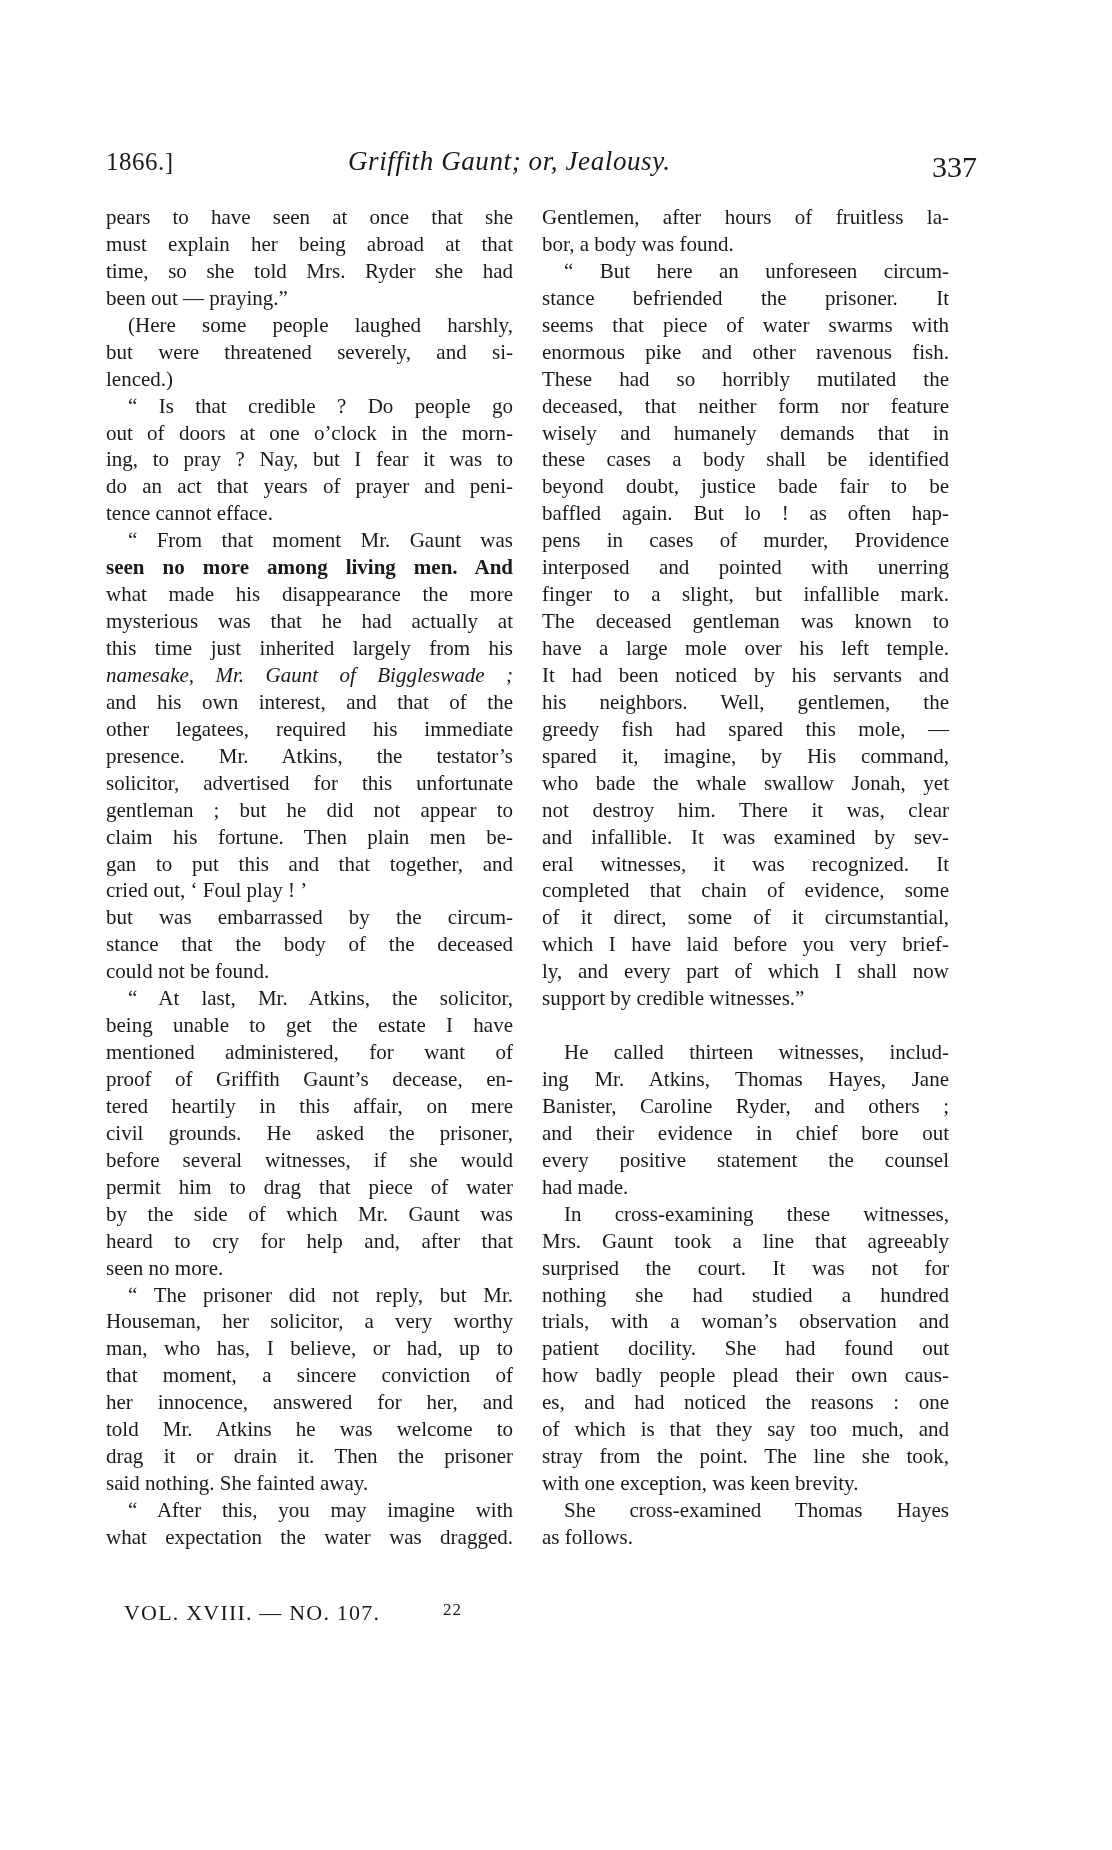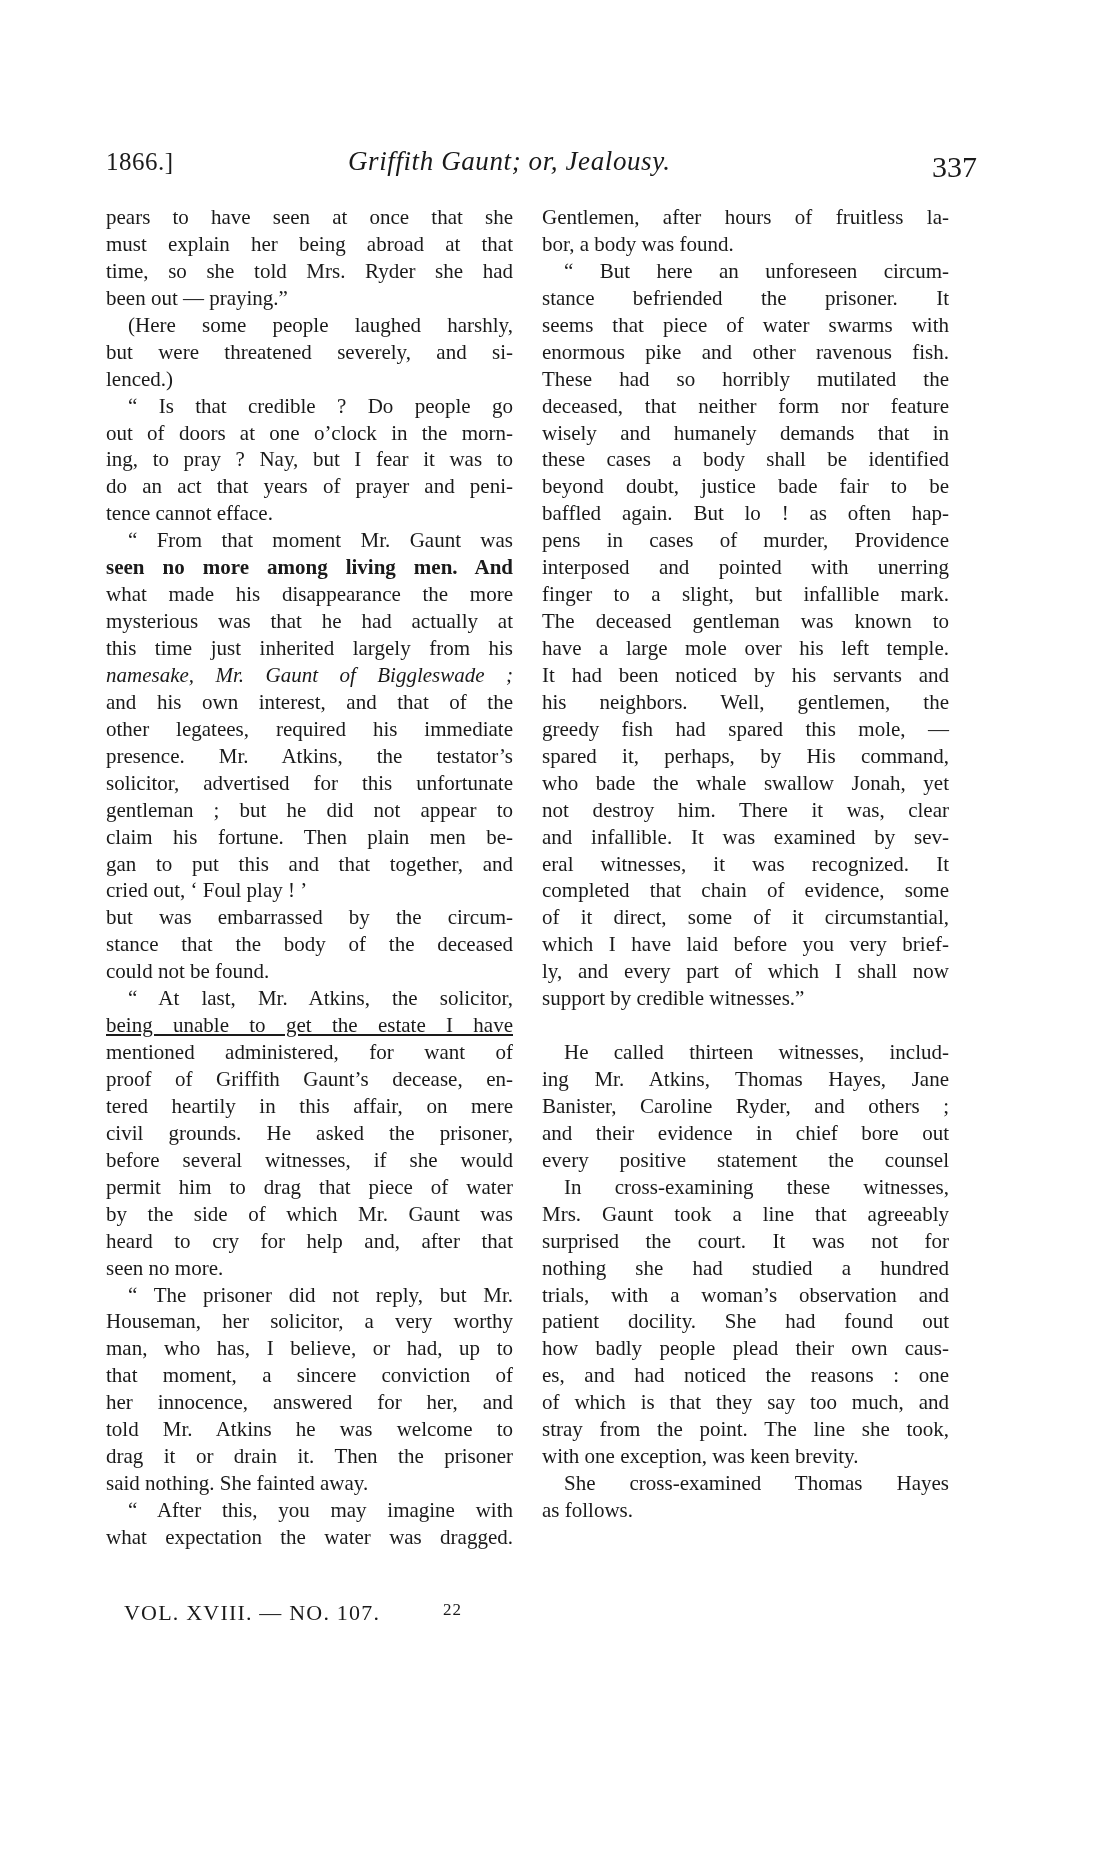--- a/index.html
+++ b/index.html
@@ -61,21 +61,21 @@
     <div class="line" style="white-space: normal;">presence.   Mr. Atkins, the testator’s</div>
     <div class="line" style="white-space: normal;">solicitor, advertised for this unfortunate</div>
     <div class="line" style="white-space: normal;">gentleman ; but he did not appear to</div>
     <div class="line" style="white-space: normal;">claim his fortune.   Then plain men be-</div>
     <div class="line" style="white-space: normal;">gan to put this and that together, and</div>
     <div class="line last">cried out, ‘ Foul play ! ’</div>
     <div class="line" style="white-space: normal;">but was embarrassed by the circum-</div>
     <div class="line" style="white-space: normal;">stance that the body of the deceased</div>
     <div class="line last">could not be found.</div>
     <div class="line indent" style="white-space: normal;">“ At last, Mr. Atkins, the solicitor,</div>
-    <div class="line" style="white-space: normal; text-decoration: underline;">being unable to get the estate I have</div>
+    <div class="line" style="white-space: normal;">being unable to get the estate I have</div>
     <div class="line" style="white-space: normal;">mentioned administered, for want of</div>
     <div class="line" style="white-space: normal;">proof of Griffith Gaunt’s decease, en-</div>
     <div class="line" style="white-space: normal;">tered heartily in this affair, on mere</div>
     <div class="line" style="white-space: normal;">civil grounds.   He asked the prisoner,</div>
     <div class="line" style="white-space: normal;">before several witnesses, if she would</div>
     <div class="line" style="white-space: normal;">permit him to drag that piece of water</div>
     <div class="line" style="white-space: normal;">by the side of which Mr. Gaunt was</div>
     <div class="line" style="white-space: normal;">heard to cry for help and, after that</div>
     <div class="line last">seen no more.</div>
     <div class="line indent" style="white-space: normal;">“ The prisoner did not reply, but Mr.</div>
@@ -103,36 +103,37 @@
     <div class="line" style="white-space: normal;">beyond doubt, justice bade fair to be</div>
     <div class="line" style="white-space: normal;">baffled again.   But lo ! as often hap-</div>
     <div class="line" style="white-space: normal;">pens in cases of murder, Providence</div>
     <div class="line" style="white-space: normal;">interposed and pointed with unerring</div>
     <div class="line" style="white-space: normal;">finger to a slight, but infallible mark.</div>
     <div class="line" style="white-space: normal;">The deceased gentleman was known to</div>
     <div class="line" style="white-space: normal;">have a large mole over his left temple.</div>
     <div class="line" style="white-space: normal;">It had been noticed by his servants and</div>
     <div class="line" style="white-space: normal;">his neighbors.   Well, gentlemen, the</div>
     <div class="line" style="white-space: normal;">greedy fish had spared this mole, —</div>
-    <div class="line" style="white-space: normal;">spared it, perhaps, by His command,</div>
+    <div class="line" style="white-space: normal;">spared it, imagine, by His command,</div>
     <div class="line" style="white-space: normal;">who bade the whale swallow Jonah, yet</div>
     <div class="line" style="white-space: normal;">not destroy him.   There it was, clear</div>
     <div class="line" style="white-space: normal;">and infallible.   It was examined by sev-</div>
     <div class="line" style="white-space: normal;">eral witnesses, it was recognized.   It</div>
     <div class="line" style="white-space: normal;">completed that chain of evidence, some</div>
     <div class="line" style="white-space: normal;">of it direct, some of it circumstantial,</div>
     <div class="line" style="white-space: normal;">which I have laid before you very brief-</div>
     <div class="line" style="white-space: normal;">ly, and every part of which I shall now</div>
     <div class="line last">support by credible witnesses.”</div>
     <div class="line blank"></div>
     <div class="line indent" style="white-space: normal;">He called thirteen witnesses, includ-</div>
     <div class="line" style="white-space: normal;">ing Mr. Atkins, Thomas Hayes, Jane</div>
     <div class="line" style="white-space: normal;">Banister, Caroline Ryder, and others ;</div>
     <div class="line" style="white-space: normal;">and their evidence in chief bore out</div>
     <div class="line" style="white-space: normal;">every positive statement the counsel</div>
+    <div class="line last">had made.</div>
     <div class="line indent" style="white-space: normal;">In cross-examining these witnesses,</div>
     <div class="line" style="white-space: normal;">Mrs. Gaunt took a line that agreeably</div>
     <div class="line" style="white-space: normal;">surprised the court.   It was not for</div>
     <div class="line" style="white-space: normal;">nothing she had studied a hundred</div>
     <div class="line" style="white-space: normal;">trials, with a woman’s observation and</div>
     <div class="line" style="white-space: normal;">patient docility.   She had found out</div>
     <div class="line" style="white-space: normal;">how badly people plead their own caus-</div>
     <div class="line" style="white-space: normal;">es, and had noticed the reasons : one</div>
     <div class="line" style="white-space: normal;">of which is that they say too much, and</div>
     <div class="line" style="white-space: normal;">stray from the point.   The line she took,</div>

